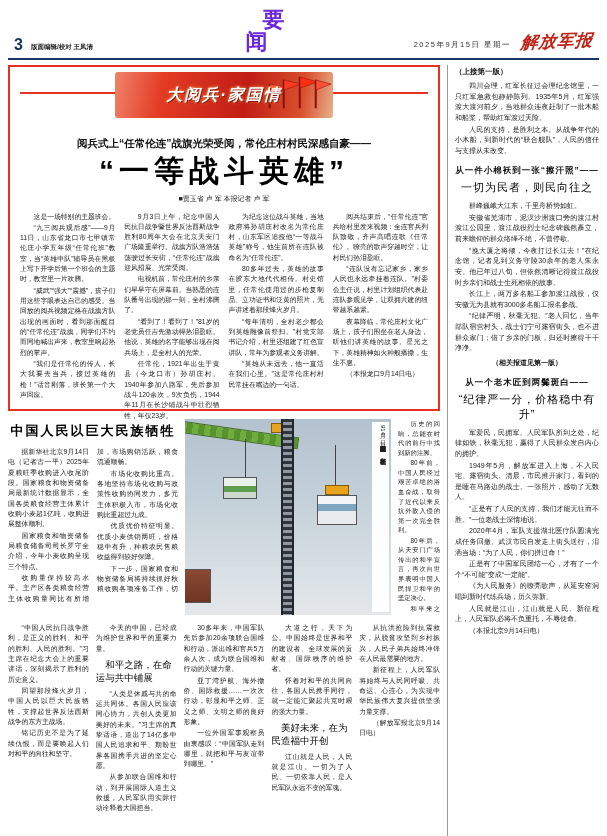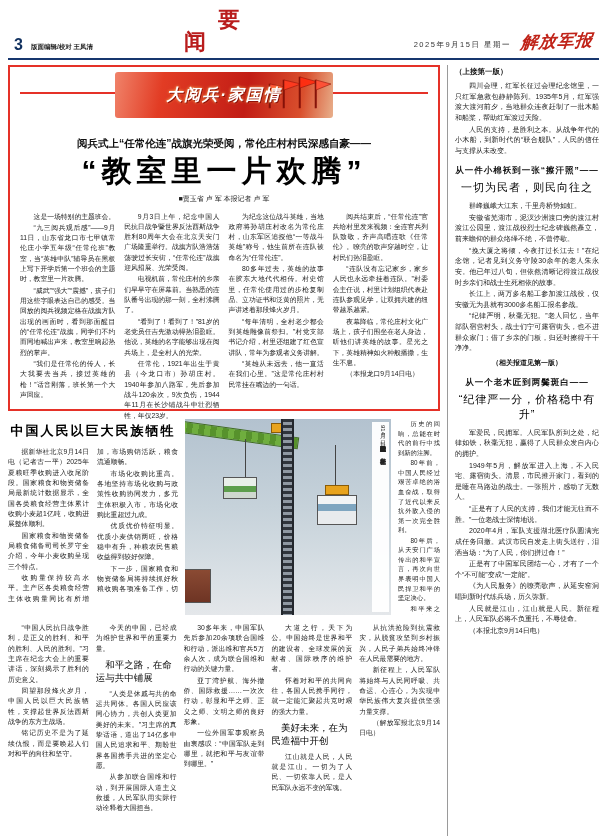--- a/index.html
+++ b/index.html
@@ -6,22 +6,22 @@
   html,body { background:#e9e9e9; }
   body { font-family:"Liberation Sans","DejaVu Sans",sans-serif; }
   .page { position:relative; width:607px; height:836px; background:#fff;
           outline:1px solid #c4c4c4; margin:0 auto; overflow:hidden; }
 
   
   .hdr { display:flex; align-items:flex-end; padding:9px 14px 0 14px; }
   .hdr-left { display:flex; align-items:flex-end; gap:8px; width:170px; }
   .page-num { font-size:16px; font-weight:900; color:#10305f; line-height:1; }
   .editor-note { font-size:6.5px; color:#222; font-weight:bold; padding-bottom:1px; }
-  .section-title { flex:1; font-size:22px; font-weight:900;
-                   color:#b91c1c; letter-spacing:34px; text-indent:34px; line-height:1; }
+  .section-title { flex:1; text-align:center; font-size:22px; font-weight:900;
+                   color:#6d28d9; letter-spacing:34px; text-indent:34px; line-height:1; }
   .hdr-right { width:230px; display:flex; align-items:flex-end; justify-content:flex-end; gap:10px; }
   .pub-date { font-size:7.5px; color:#333; letter-spacing:1.5px; padding-bottom:3px; white-space:nowrap; }
   .masthead { font-size:17px; font-weight:900; color:#c02318; font-style:italic;
               letter-spacing:1px; transform:skewX(-8deg) rotate(-2deg); font-family:"DejaVu Serif",serif; }
   .hdr-rule { height:2px; background:#17366e; margin:5px 8px 0 8px; }
 
   
   .content { display:flex; padding:5px 8px 0 8px; gap:7px; height:794px; }
   .main { width:432px; flex:none; }
   .sidebar { flex:1; border-left:1px solid #9a9a9a; padding-left:7px; overflow:hidden; }
@@ -129,21 +129,21 @@
                 <rect x="38" y="3" width="1.5" height="31" fill="#7a1108"></rect>
                 <path d="M39 3 L57 8 L39 14 Z" fill="#ff2d10"></path>
                 <rect x="54" y="6" width="1.5" height="28" fill="#7a1108"></rect>
                 <path d="M55 6 L70 10 L55 16 Z" fill="#ff4f35"></path>
               </g>
             </svg>
             <span class="banner-title">大阅兵·家国情</span>
           </div>
         </div>
         <div class="kicker">阅兵式上“任常伦连”战旗光荣受阅，常伦庄村村民深感自豪——</div>
-        <h1 class="headline">“教室里一片欢腾”</h1>
+        <h1 class="headline">“一等战斗英雄”</h1>
         <div class="byline">■贾玉省  卢  军  本报记者  卢  军</div>
         <div class="lead-cols">
           <div class="lead-col">
               <p class="para">这是一场特别的主题班会。</p>
               <p class="para">“九三阅兵观后感”——9月11日，山东省龙口市七甲镇常伦庄小学五年级“任常伦班”教室，当“英雄中队”辅导员在黑板上写下开学后第一个班会的主题时，教室里一片欢腾。</p>
               <p class="para">“威武”“强大”“震撼”，孩子们用这些字眼表达自己的感受。当回放的阅兵视频定格在战旗方队出现的画面时，看到那面醒目的“任常伦连”战旗，同学们不约而同地喊出声来，教室里响起热烈的掌声。</p>
               <p class="para">“我们是任常伦的传人，长大我要去当兵，接过英雄的枪！”话音刚落，班长第一个大声回应。</p>
             </div>
           <div class="lead-col">
               <p class="para">9月3日上午，纪念中国人民抗日战争暨世界反法西斯战争胜利80周年大会在北京天安门广场隆重举行。战旗方队浩浩荡荡驶过长安街，“任常伦连”战旗迎风招展、光荣受阅。</p>

